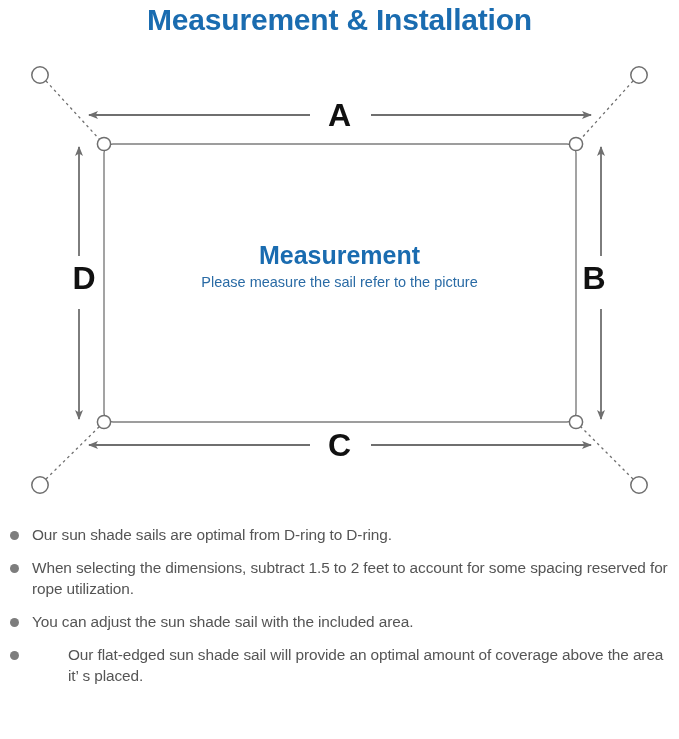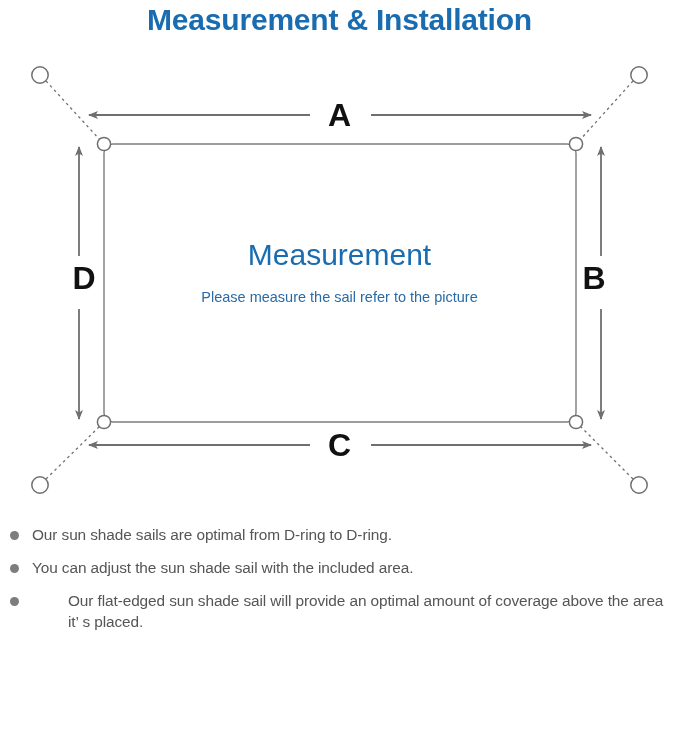--- a/index.html
+++ b/index.html
@@ -54,32 +54,32 @@
   .centre-block {
     position: absolute;
     left: 0;
     top: 240px;
     width: 679px;
     text-align: center;
     pointer-events: none;
   }
   .centre-title {
     font-family: "Liberation Sans", sans-serif;
-    font-weight: normal;
-    font-size: 30px;
+    font-weight: bold;
+    font-size: 25px;
     color: #1a6cb0;
     line-height: 30px;
   }
   .centre-sub {
     font-family: "Liberation Sans", sans-serif;
     font-weight: normal;
     font-size: 14.5px;
     color: #2a6ba5;
     line-height: 22px;
-    margin-top: 16px;
+    margin-top: 1px;
   }
 
   
   .dim-letter {
     position: absolute;
     font-family: "Liberation Sans", sans-serif;
     font-weight: bold;
     color: #111111;
     line-height: 1;
   }
@@ -187,20 +187,24 @@
   </div>
 
   <div class="notes">
 
     <div class="note">
       <span class="bullet"></span>
       <span class="note-text">Our sun shade sails are optimal from D-ring to D-ring.</span>
     </div>
 
 
+    <div class="note">
+      <span class="bullet"></span>
+      <span class="note-text">When selecting the dimensions, subtract 1.5 to 2 feet to account for some spacing reserved for rope utilization.</span>
+    </div>
 
     <div class="note">
       <span class="bullet"></span>
       <span class="note-text">You can adjust the sun shade sail with the included area.</span>
     </div>
 
     <div class="note">
       <span class="bullet"></span>
       <span class="note-text">Our flat-edged sun shade sail will provide an optimal amount of coverage above the area it’ s placed.</span>
     </div>

